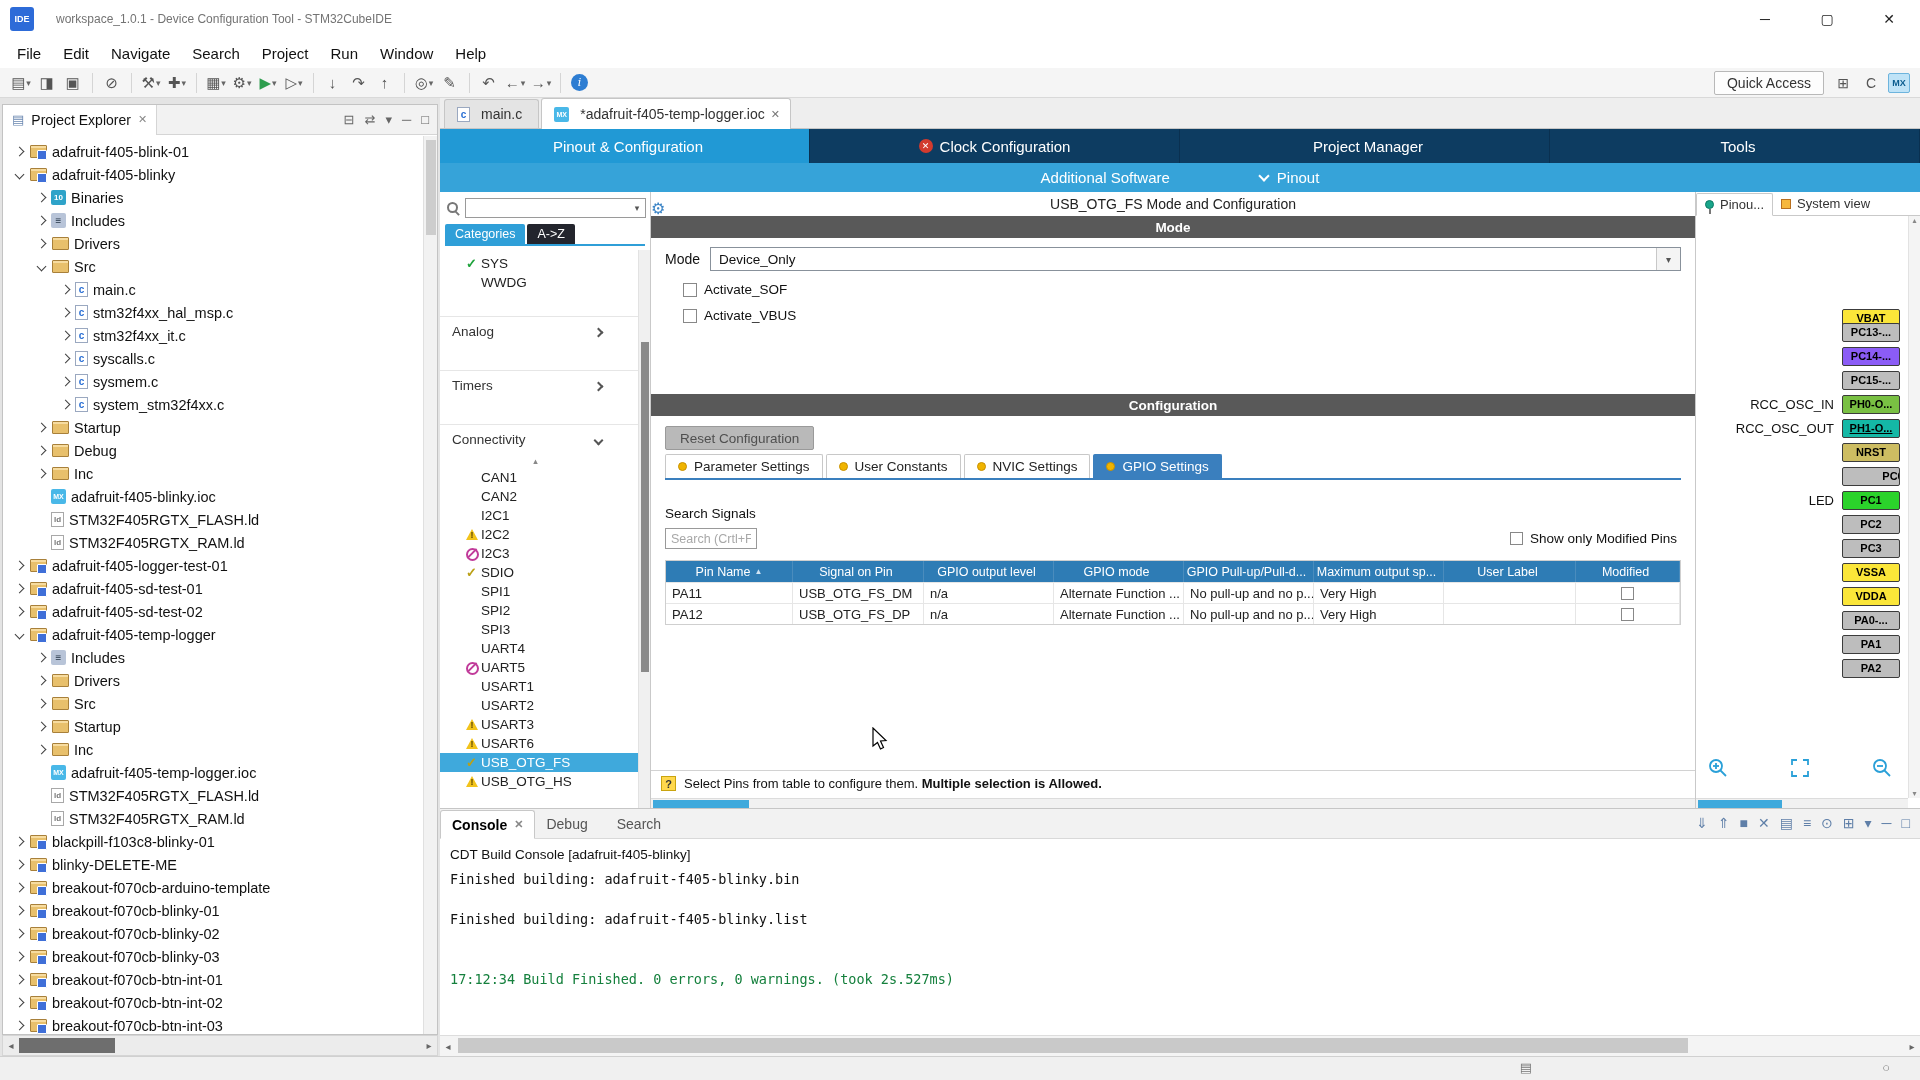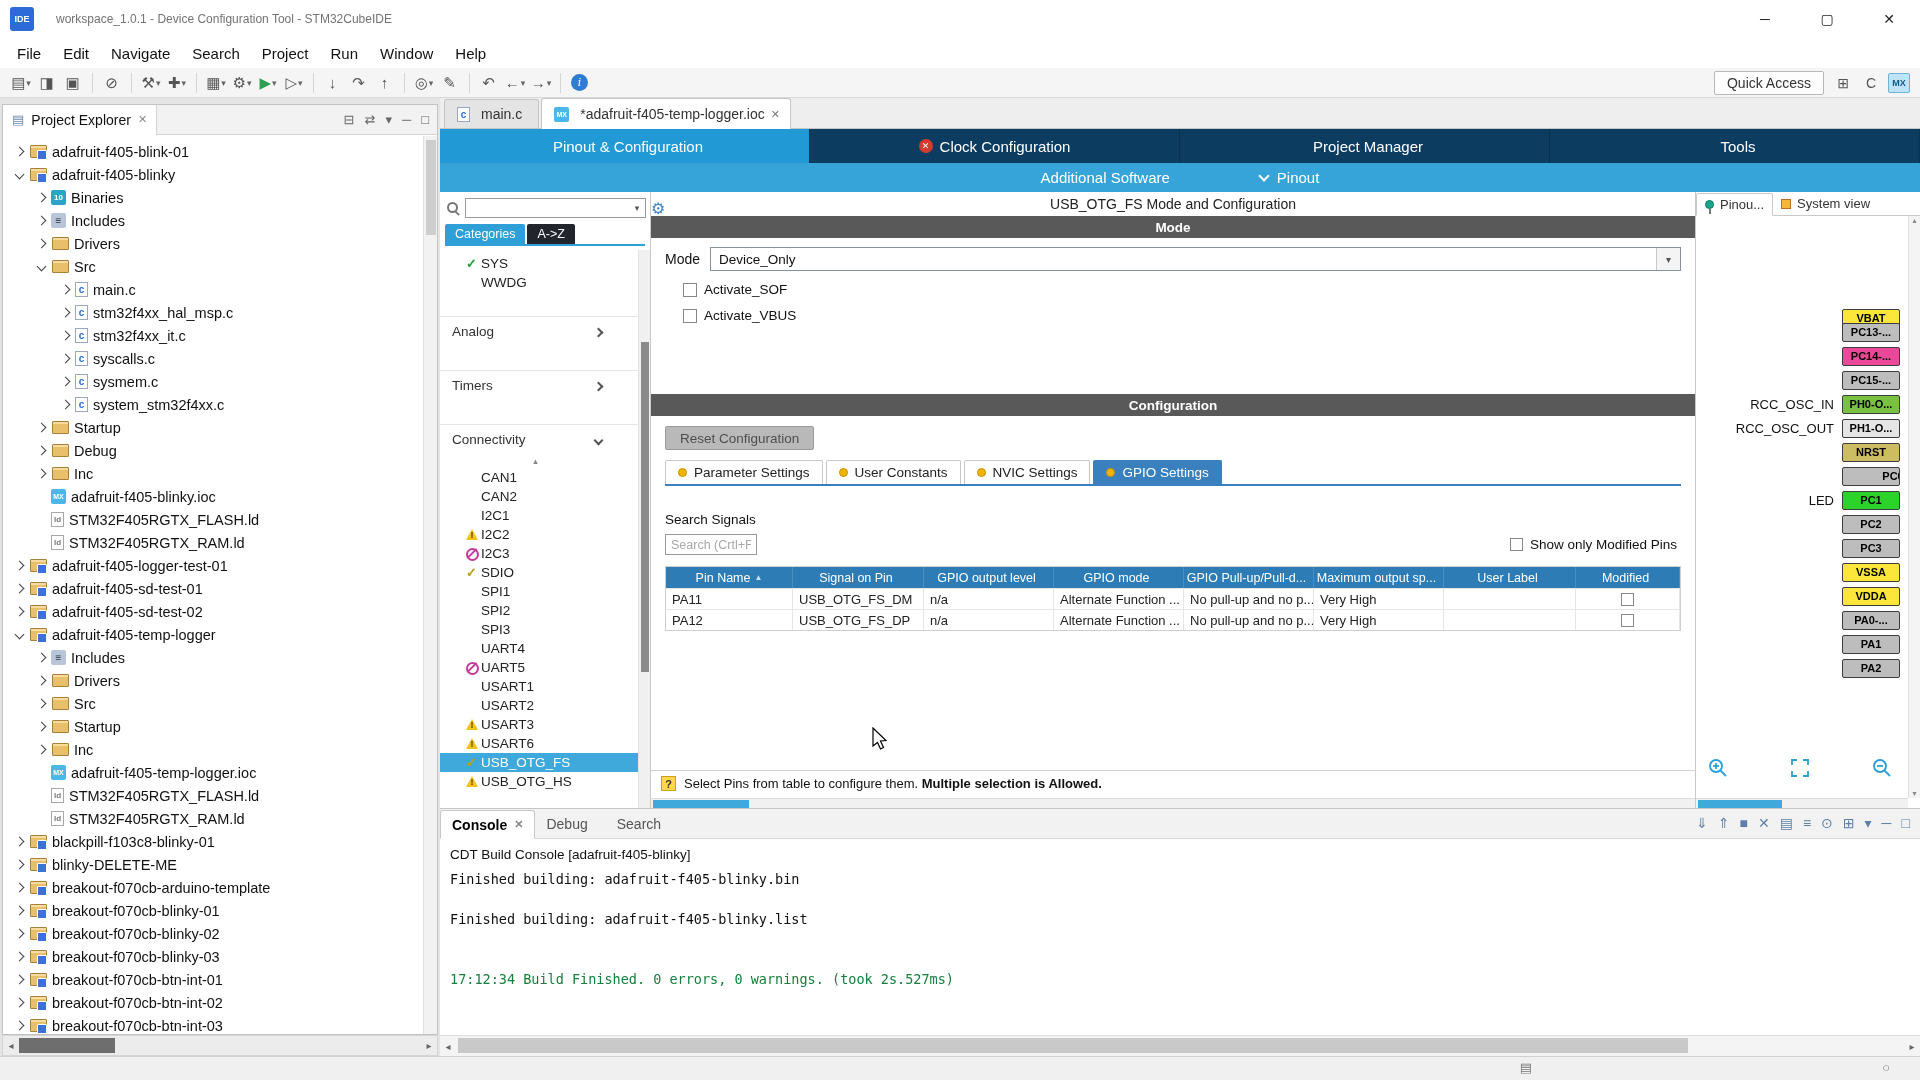--- a/index.html
+++ b/index.html
@@ -122,21 +122,21 @@
   .dark-bar{height:22px;background:#595959;color:#fff;display:flex;align-items:center;justify-content:center;font-size:13.5px;font-weight:bold;flex:none;}
   .mode-box{height:156px;padding:9px 14px;flex:none;}
   .mode-row{display:flex;align-items:center;gap:10px;font-size:14px;}
   .combo{flex:1;height:24px;border:1px solid #88919b;display:flex;align-items:center;background:#fff;}
   .combo-val{flex:1;padding:0 8px;font-size:13.5px;}
   .combo-dd{width:24px;align-self:stretch;display:flex;align-items:center;justify-content:center;border-left:1px solid #c8c8c8;color:#555;font-size:10px;background:#f4f4f4;}
   .cb-row{display:flex;align-items:center;gap:7px;margin:11px 0 0 18px;font-size:13.5px;}
   .cb{width:14px;height:14px;border:1px solid #888;background:#fff;flex:none;}
   .cfg-area{flex:1;position:relative;padding:10px 14px 0 14px;min-height:0;}
   .resetbtn{background:#b9b9b9;color:#4f4f4f;border:1px solid #9a9a9a;height:24px;padding:0 14px;font-size:13.5px;border-radius:2px;}
-  .stabs{display:flex;margin-top:10px;border-bottom:2px solid #3a7fbe;gap:3px;align-items:flex-end;}
+  .stabs{display:flex;margin-top:4px;border-bottom:2px solid #3a7fbe;gap:3px;align-items:flex-end;}
   .stab{display:flex;align-items:center;gap:7px;padding:0 12px;height:24px;border:1px solid #c8c8c8;border-bottom:none;background:#fff;font-size:13.5px;color:#222;border-radius:2px 2px 0 0;}
   .stab.active{background:#3a7fbe;color:#fff;border-color:#3a7fbe;}
   .dot{width:9px;height:9px;border-radius:50%;background:#f0b400;border:1px solid #c89000;flex:none;}
   .search-label{margin-top:26px;font-size:13.5px;}
   .search-row{display:flex;align-items:center;margin-top:7px;}
   .search-input{width:92px;height:21px;border:1px solid #999;font-size:12.5px;padding:0 5px;color:#222;}
   .search-input::placeholder{color:#a8a8a8;}
   .show-mod{margin-left:auto;display:flex;align-items:center;gap:7px;font-size:13.5px;margin-right:4px;}
   .cb-sm{width:13px;height:13px;border:1px solid #888;background:#fff;flex:none;}
   .ptable{margin-top:11px;border:1px solid #cfcfcf;}
@@ -1078,36 +1078,36 @@
               <span class="pinbox" style="background: rgb(251, 230, 57); margin-top: 20px;">VBAT</span>
             </div>
 
             <div class="pinrow">
               <span class="sidelabel"></span>
               <span class="pinbox" style="background: rgb(189, 189, 189);">PC13-...</span>
             </div>
 
             <div class="pinrow">
               <span class="sidelabel"></span>
-              <span class="pinbox" style="background: #ec4899;">PC14-...</span>
+              <span class="pinbox" style="background: #8b5cf6;">PC14-...</span>
             </div>
 
             <div class="pinrow">
               <span class="sidelabel"></span>
               <span class="pinbox" style="background: rgb(189, 189, 189);">PC15-...</span>
             </div>
 
             <div class="pinrow">
               <span class="sidelabel">RCC_OSC_IN</span>
               <span class="pinbox" style="background: rgb(121, 192, 67);">PH0-O...</span>
             </div>
 
             <div class="pinrow">
               <span class="sidelabel">RCC_OSC_OUT</span>
-              <span class="pinbox" style="background: #e5e5e5;">PH1-O...</span>
+              <span class="pinbox" style="background: #14b8a6; text-decoration: underline;">PH1-O...</span>
             </div>
 
             <div class="pinrow">
               <span class="sidelabel"></span>
               <span class="pinbox" style="background: rgb(205, 189, 98);">NRST</span>
             </div>
 
             <div class="pinrow">
               <span class="sidelabel"></span>
               <span class="pinbox" style="background: rgb(189, 189, 189); padding-left: 44px;">PC0</span>

